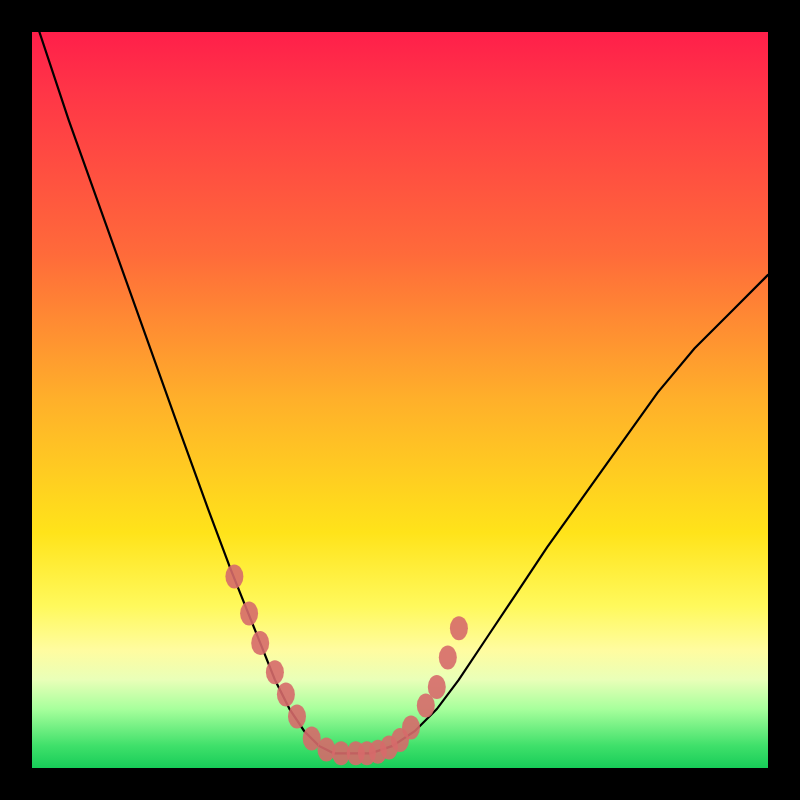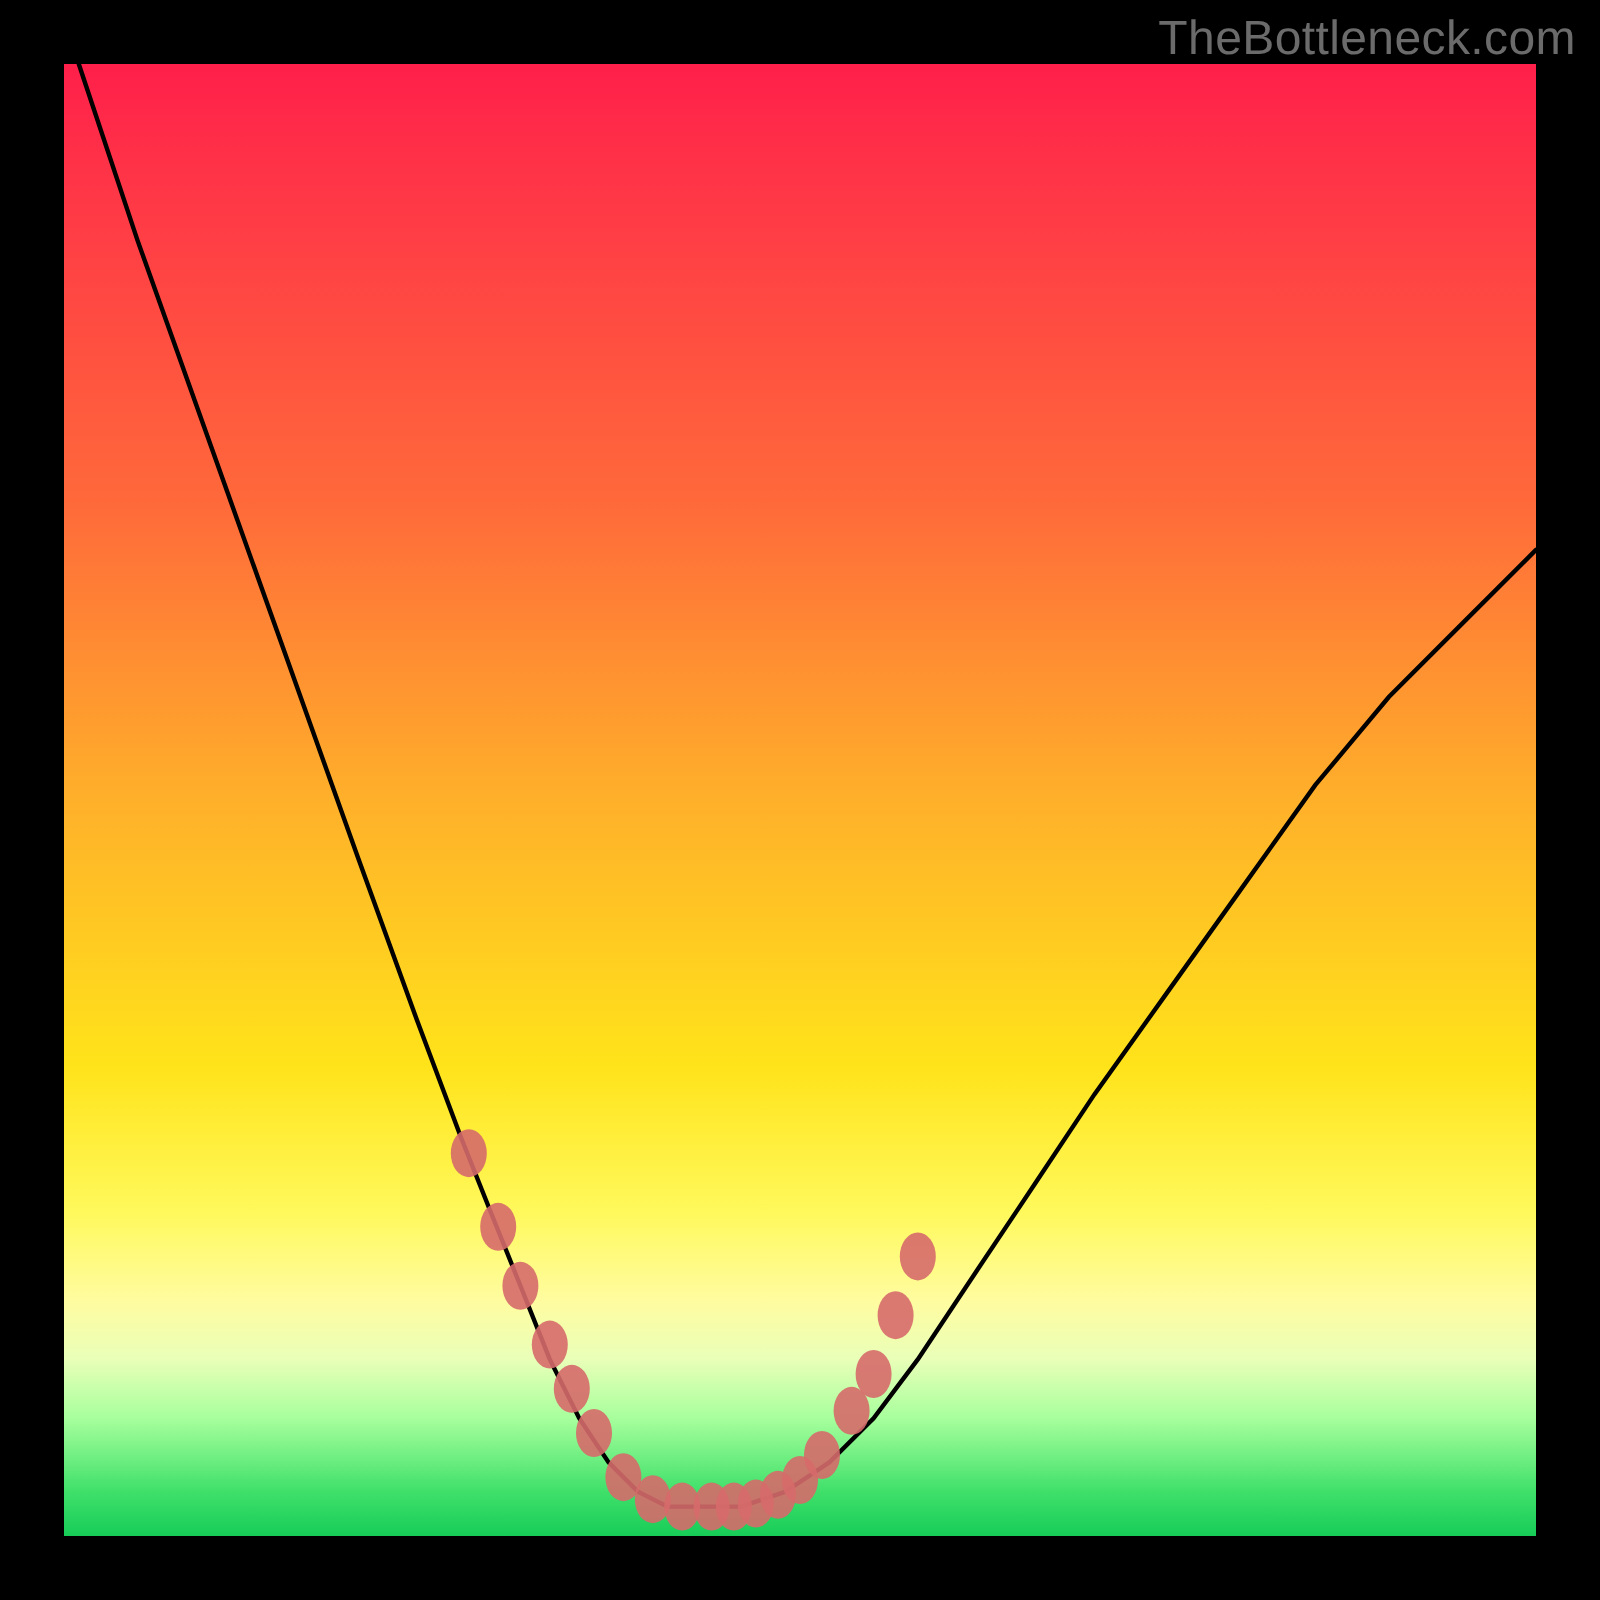--- a/index.html
+++ b/index.html
@@ -52,21 +52,20 @@
     font-weight: 500;
     color: #6b6b6b;
     letter-spacing: 0.2px;
     user-select: none;
   }
 </style>
 </head>
 <body>
 
 <div class="frame">
-  <div class="watermark">TheBottleneck.com</div>
 
   <div class="plot">
     <svg viewBox="0 0 736 736">
       <g>
         <path fill="none" stroke="#000" stroke-width="2.2" stroke-linecap="round" d="M7.4 0.0 L36.8 88.3 L73.6 191.4 L110.4 294.4 L147.2 397.4 L176.6 478.4 L198.7 537.3 L213.4 574.1 L228.2 610.9 L242.9 647.7 L257.6 677.1 L272.3 699.2 L287.0 713.9 L301.8 721.3 L316.5 721.3 L338.6 721.3 L360.6 713.9 L382.7 699.2 L404.8 677.1 L426.9 647.7 L456.3 603.5 L485.8 559.4 L515.2 515.2 L552.0 463.7 L588.8 412.2 L625.6 360.6 L662.4 316.5 L699.2 279.7 L736.0 242.9"></path>
       </g>
       <g>
           <ellipse cx="202.4" cy="544.6" rx="9" ry="12" fill="#d66a6a" fill-opacity="0.9"></ellipse>
           <ellipse cx="217.1" cy="581.4" rx="9" ry="12" fill="#d66a6a" fill-opacity="0.9"></ellipse>
           <ellipse cx="228.2" cy="610.9" rx="9" ry="12" fill="#d66a6a" fill-opacity="0.9"></ellipse>

